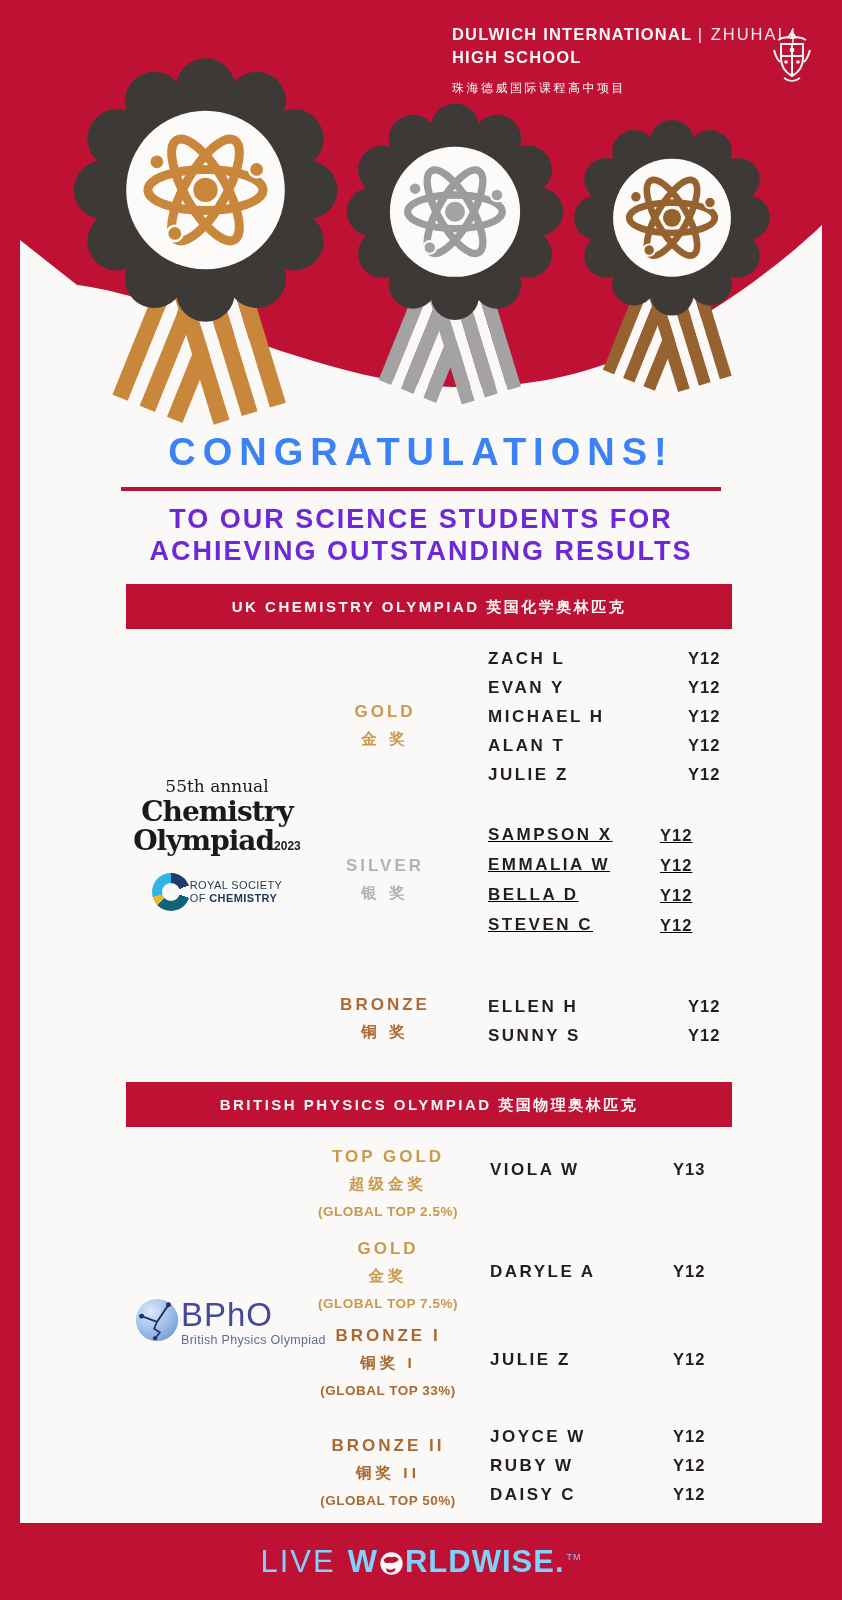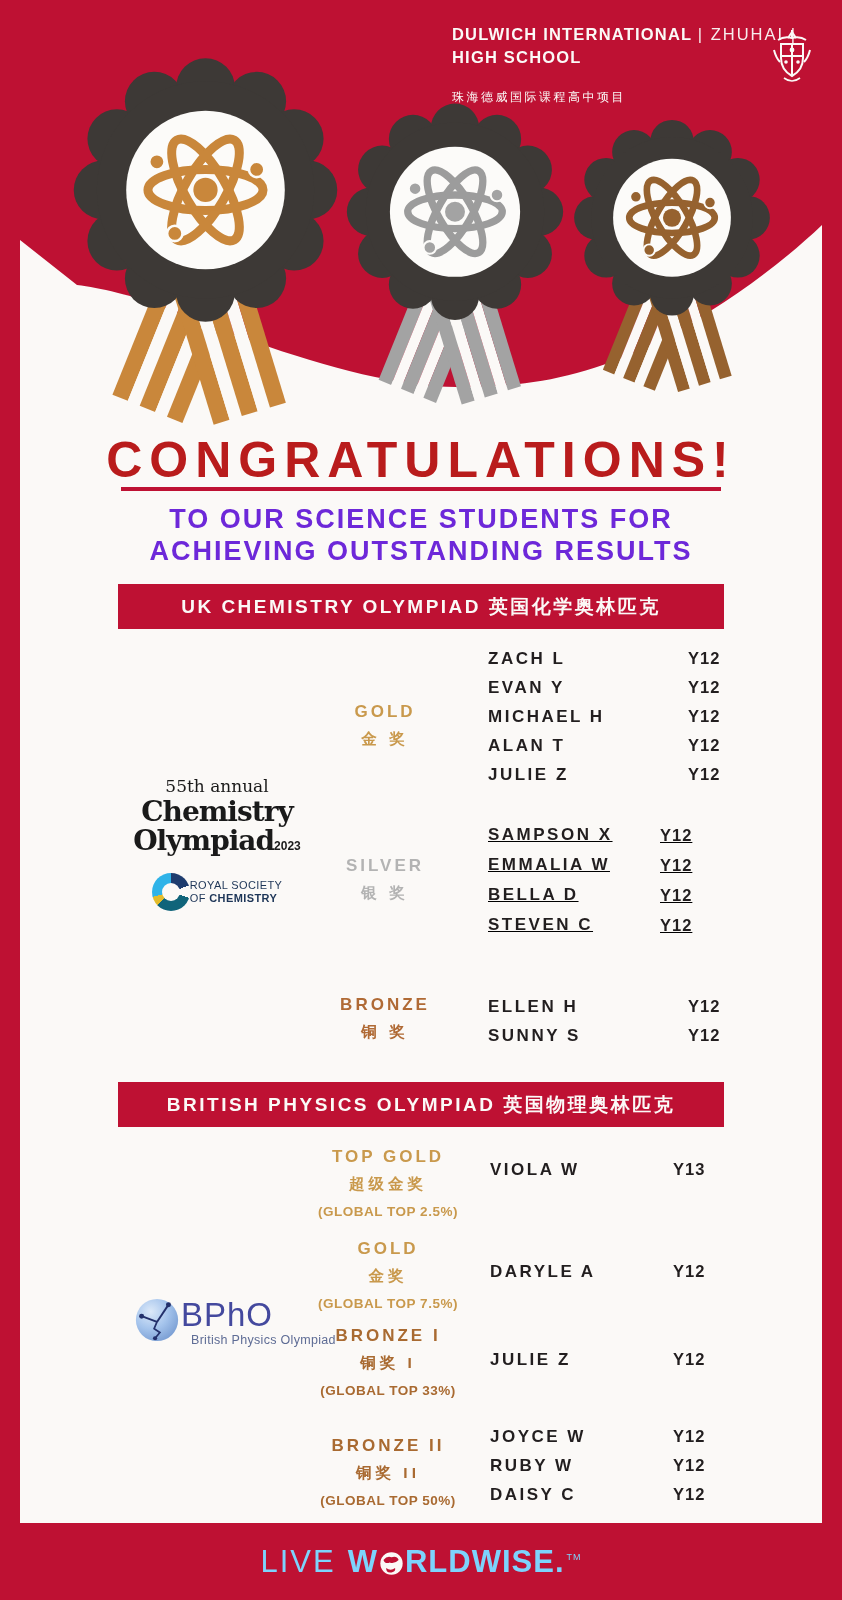--- a/index.html
+++ b/index.html
@@ -8,49 +8,49 @@
 
   
   .panel { position:absolute; left:20px; top:30px; width:802px; height:1493px; background:#FBF9F7; }
   .hero-shape { position:absolute; left:0; top:0; }
 
   
   .school-header { position:absolute; left:452px; top:25px; color:#FBF9F7; z-index:6; }
   .sh-line1 { font-size:16.5px; font-weight:bold; letter-spacing:1.2px; }
   .sh-campus { font-weight:normal; letter-spacing:2px; opacity:.95; }
   .sh-line2 { font-size:16.5px; font-weight:bold; letter-spacing:1.2px; margin-top:4px; }
-  .sh-zh { font-size:12px; letter-spacing:2.5px; margin-top:22px; font-weight:normal; }
+  .sh-zh { font-size:12px; letter-spacing:2.5px; margin-top:13px; font-weight:normal; }
   .crest { position:absolute; left:768px; top:26px; z-index:6; }
 
   
   .rosette { position:absolute; z-index:5; }
   .rosette .disc { fill:#3D3936; }
   .rosette .inner { fill:#FCFBF9; }
   .rosette .w { fill:#FBF9F7; }
   .rosette--gold .m, .rosette--gold .metal { fill:#C9873B; }
   .rosette--gold .orbit, .rosette--gold .hex { stroke:#C9873B; }
   .rosette--silver .m, .rosette--silver .metal { fill:#A3A3A3; }
   .rosette--silver .orbit, .rosette--silver .hex { stroke:#9C9C9C; }
   .rosette--bronze .m, .rosette--bronze .metal { fill:#96622F; }
   .rosette--bronze .orbit, .rosette--bronze .hex { stroke:#96622F; }
   .orbit { fill:none; stroke-width:7px; }
   .hex { fill:none; stroke-width:3px; }
   .electron { stroke:#FCFBF9; stroke-width:2px; }
 
   
   .congrats-title { position:absolute; top:401px; width:100%; text-align:center;
-    font-size:50px; font-weight:bold; letter-spacing:7px; color:#b91c1c; }
+    font-size:38px; font-weight:bold; letter-spacing:7px; color:#3b82f6; }
   .title-rule { position:absolute; top:457px; left:101px; width:600px; height:4px; background:#BE1133; }
   .subtitle { position:absolute; width:100%; text-align:center; font-size:27px; font-weight:bold;
     letter-spacing:2px; color:#6d28d9; }
   .subtitle--1 { top:474px; } .subtitle--2 { top:506px; }
 
   
-  .banner { position:absolute; left:98px; width:606px; height:45px; background:#BE1133;
-    color:#FBF9F7; font-size:19px; font-weight:bold; letter-spacing:2.5px;
+  .banner { position:absolute; left:106px; width:606px; height:45px; background:#BE1133;
+    color:#FBF9F7; font-size:15px; font-weight:bold; letter-spacing:2.5px;
     text-align:center; line-height:45px; }
   .banner--chem { top:554px; } .banner--phys { top:1052px; }
 
   
   .award-label { position:absolute; width:200px; text-align:center; }
   .al-chem { left:265px; width:200px; }
   .award-level { font-size:17px; font-weight:bold; letter-spacing:3px; }
   .award-zh { font-size:15.5px; font-weight:bold; letter-spacing:4px; margin-top:7px; }
   .award-scope { font-size:13.5px; font-weight:bold; letter-spacing:.5px; margin-top:9px; }
   .c-gold { color:#C9994C; } .c-silver { color:#B3B3B3; } .c-bronze { color:#B06A35; } .c-bronze2 { color:#A96A31; }
@@ -73,21 +73,21 @@
       #10647A 108deg 225deg, #E3BC2C 225deg 255deg, #2FB3E8 255deg 360deg); }
   .rsc-c::after { content:""; position:absolute; left:10px; top:10px; width:18px; height:18px;
     border-radius:50%; background:#FBF9F7; }
   .rsc-text { text-align:left; font-size:11px; letter-spacing:.4px; color:#1D3557; line-height:13px; }
   .rsc-text b { font-weight:bold; }
 
   
   .bpho { position:absolute; left:113px; top:1266px; display:flex; align-items:flex-start; gap:0; }
   .bpho-text { margin-top:2px; }
   .bpho-acronym { font-size:33px; color:#44499E; letter-spacing:1px; line-height:34px; }
-  .bpho-full { font-size:12.5px; color:#5E6C95; margin-top:1px; letter-spacing:.3px;margin-left:10px; }
+  .bpho-full { font-size:12.5px; color:#5E6C95; margin-top:1px; letter-spacing:.3px; }
 
   
   .footer { position:absolute; left:0; top:1523px; width:842px; height:77px; background:#BE1133;
     display:flex; align-items:center; justify-content:center; z-index:7; }
   .fw { display:flex; align-items:center; color:#7dd3fc; }
   .f-live { font-size:31px; letter-spacing:2px; font-weight:normal; margin-right:12px; }
   .f-brand { font-size:31px; font-weight:bold; letter-spacing:1px; display:flex; align-items:center; }
   .f-globe { margin:3px 1px 0 1px; }
   .f-tm { font-size:9px; font-weight:normal; align-self:flex-start; margin-top:8px; margin-left:2px; }
 </style>

